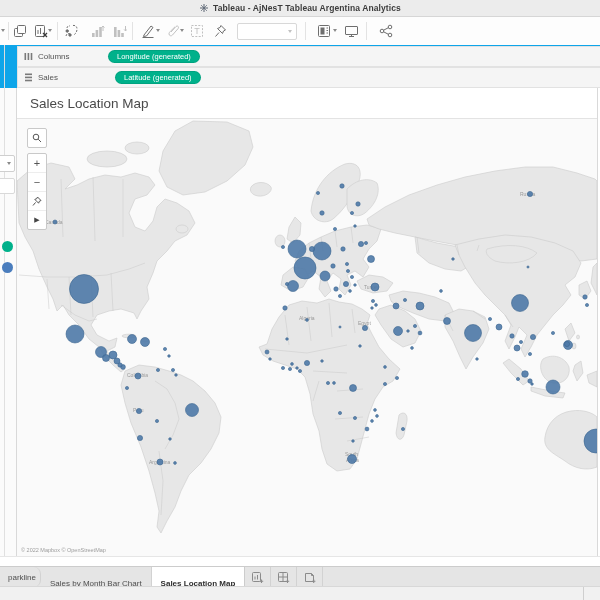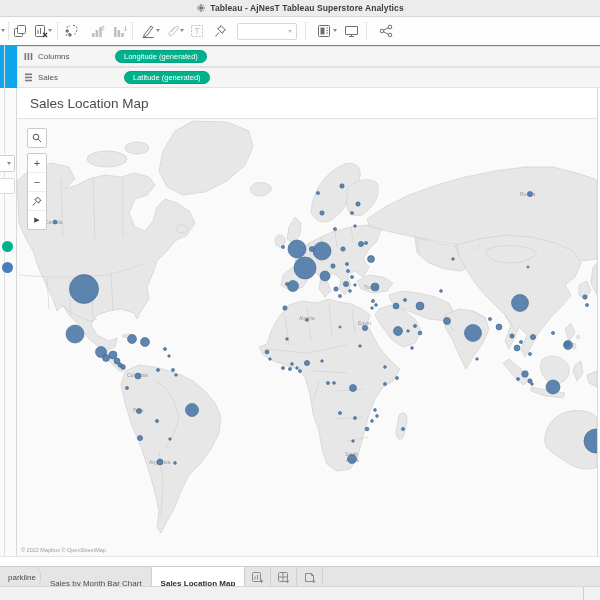--- a/index.html
+++ b/index.html
@@ -92,21 +92,21 @@
     <span>
       <svg width="10" height="10" viewBox="0 0 10 10">
         <g stroke="#5a6472" stroke-width="1">
           <line x1="5" y1="1" x2="5" y2="9"></line>
             <line x1="1" y1="5" x2="9" y2="5"></line>
           <line x1="2" y1="2" x2="8" y2="8" stroke-width="0.7"></line>
             <line x1="8" y1="2" x2="2" y2="8" stroke-width="0.7"></line>
         </g>
       </svg>
     </span>
-    <span class="ttext">Tableau - AjNesT Tableau Superstore Analytics</span>
+    <span class="ttext">Tableau - AjNesT Tableau Argentina Analytics</span>
   </div>
 
   <div class="toolbar">
     <span class="tcaret" style="left:1px"></span>
     <span class="tsep" style="left:8px"></span>
     <span class="ticon" style="left:12px">
       <svg width="14" height="14" viewBox="0 0 14 14" fill="none" stroke="#6e6e6e">
         <rect x="1.5" y="4.5" width="8" height="8" rx="1"></rect>
           <rect x="4.5" y="1.5" width="8" height="8" rx="1" fill="#fdfdfd"></rect>
       </svg>
@@ -208,32 +208,32 @@
     <span class="stubline" style="left:4px"></span>
     <div class="shelfrow" style="top:1px">
       <span class="sicon">
         <svg width="9" height="9" viewBox="0 0 9 9" fill="#7a7a7a">
           <rect x="0.5" y="1" width="1.6" height="7"></rect>
             <rect x="3.6" y="1" width="1.6" height="7"></rect>
             <rect x="6.7" y="1" width="1.6" height="7"></rect>
         </svg>
       </span>
       <span class="slabel">Columns</span>
-      <span class="pill" style="margin-left:17px">Longitude (generated)</span>
+      <span class="pill" style="margin-left:10px">Longitude (generated)</span>
     </div>
     <div class="shelfrow" style="top:22px">
       <span class="sicon">
         <svg width="9" height="9" viewBox="0 0 9 9" fill="#7a7a7a">
           <rect x="1" y="0.5" width="7" height="1.6"></rect>
             <rect x="1" y="3.6" width="7" height="1.6"></rect>
             <rect x="1" y="6.7" width="7" height="1.6"></rect>
         </svg>
       </span>
       <span class="slabel">Sales</span>
-      <span class="pill" style="margin-left:26px">Latitude (generated)</span>
+      <span class="pill" style="margin-left:17px">Latitude (generated)</span>
     </div>
   </div>
 
   <div class="leftstub">
     <span class="v1"></span>
       <span class="v2"></span>
     <span class="stub-drop">
         <span class="dcaret"></span>
       </span>
     <span class="stub-box"></span>

